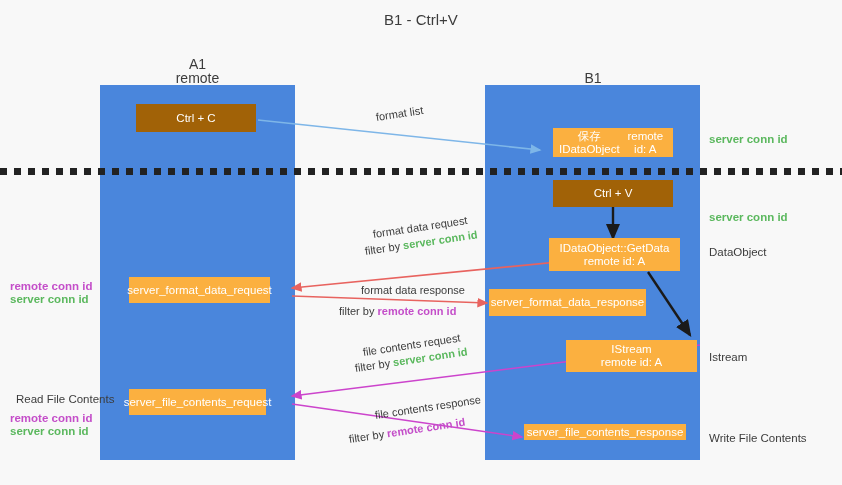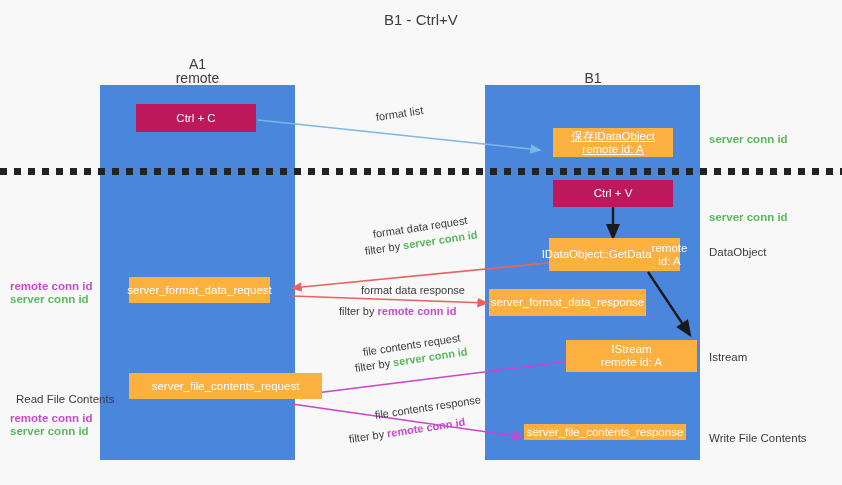--- a/index.html
+++ b/index.html
@@ -16,21 +16,21 @@
   .lane-a{left:100px;top:85px;width:195px;height:375px;}
   .lane-b{left:485px;top:85px;width:215px;height:375px;}
   .lane-head{position:absolute;text-align:center;font-size:14px;line-height:14px;color:#3c3c3c;}
   .lane-head .l1{display:block;}
   .lane-head .l2{display:block;}
   .head-a{left:130px;top:57px;width:135px;}
   .head-b{left:528px;top:55px;width:130px;margin-top:16px;}
   .box{position:absolute;box-sizing:border-box;display:flex;align-items:center;
        justify-content:center;text-align:center;color:#ffffff;font-size:11.5px;
        line-height:13px;padding:2px 4px;}
-  .box.green{background:#be185d;}
+  .box.green{background:#a16207;}
   .box.orange{background:#fbb040;}
   .box .two{display:block;}
   .edge-label{position:absolute;font-size:11px;line-height:13px;color:#3c3c3c;white-space:nowrap;}
   .edge-label.rot{transform:rotate(-8.5deg);transform-origin:left center;}
   .green-t{color:#5bb85e;font-weight:bold;}
   .purple-t{color:#c44ec9;font-weight:bold;}
   .side-label{position:absolute;font-size:11.5px;line-height:14px;color:#3c3c3c;white-space:nowrap;}
   .side-label.green{color:#5bb85e;font-weight:bold;}
   .side-label.purple{color:#c44ec9;font-weight:bold;}
   .title{position:absolute;left:0;top:10px;width:842px;text-align:center;
@@ -94,34 +94,34 @@
   </svg>
 
   <div class="box green" style="left:136px;top:104px;width:120px;height:28px;">
     <span>Ctrl + C</span>
   </div>
 
   <div class="box orange" style="left:129px;top:277px;width:141px;height:26px;">
     <span>server_format_data_request</span>
   </div>
 
-  <div class="box orange" style="left:129px;top:373px;width:193px;height:26px;">
+  <div class="box orange" style="left:129px;top:389px;width:137px;height:26px;">
     <span>server_file_contents_request</span>
   </div>
 
-  <div class="box orange" style="left:553px;top:128px;width:120px;height:29px;flex-direction:column;text-decoration:underline;">
+  <div class="box orange" style="left:553px;top:128px;width:120px;height:29px;flex-direction:row;">
     <span class="two">保存IDataObject</span>
     <span class="two">remote id: A</span>
   </div>
 
   <div class="box green" style="left:553px;top:180px;width:120px;height:27px;">
     <span>Ctrl + V</span>
   </div>
 
-  <div class="box orange" style="left:549px;top:238px;width:131px;height:33px;flex-direction:row;">
+  <div class="box orange" style="left:549px;top:238px;width:131px;height:33px;flex-direction:column;">
     <span class="two">IDataObject::GetData</span>
     <span class="two">remote id: A</span>
   </div>
 
   <div class="box orange" style="left:489px;top:289px;width:157px;height:27px;">
     <span>server_format_data_response</span>
   </div>
 
   <div class="box orange" style="left:566px;top:340px;width:131px;height:32px;flex-direction:column;">
     <span class="two">IStream</span>

